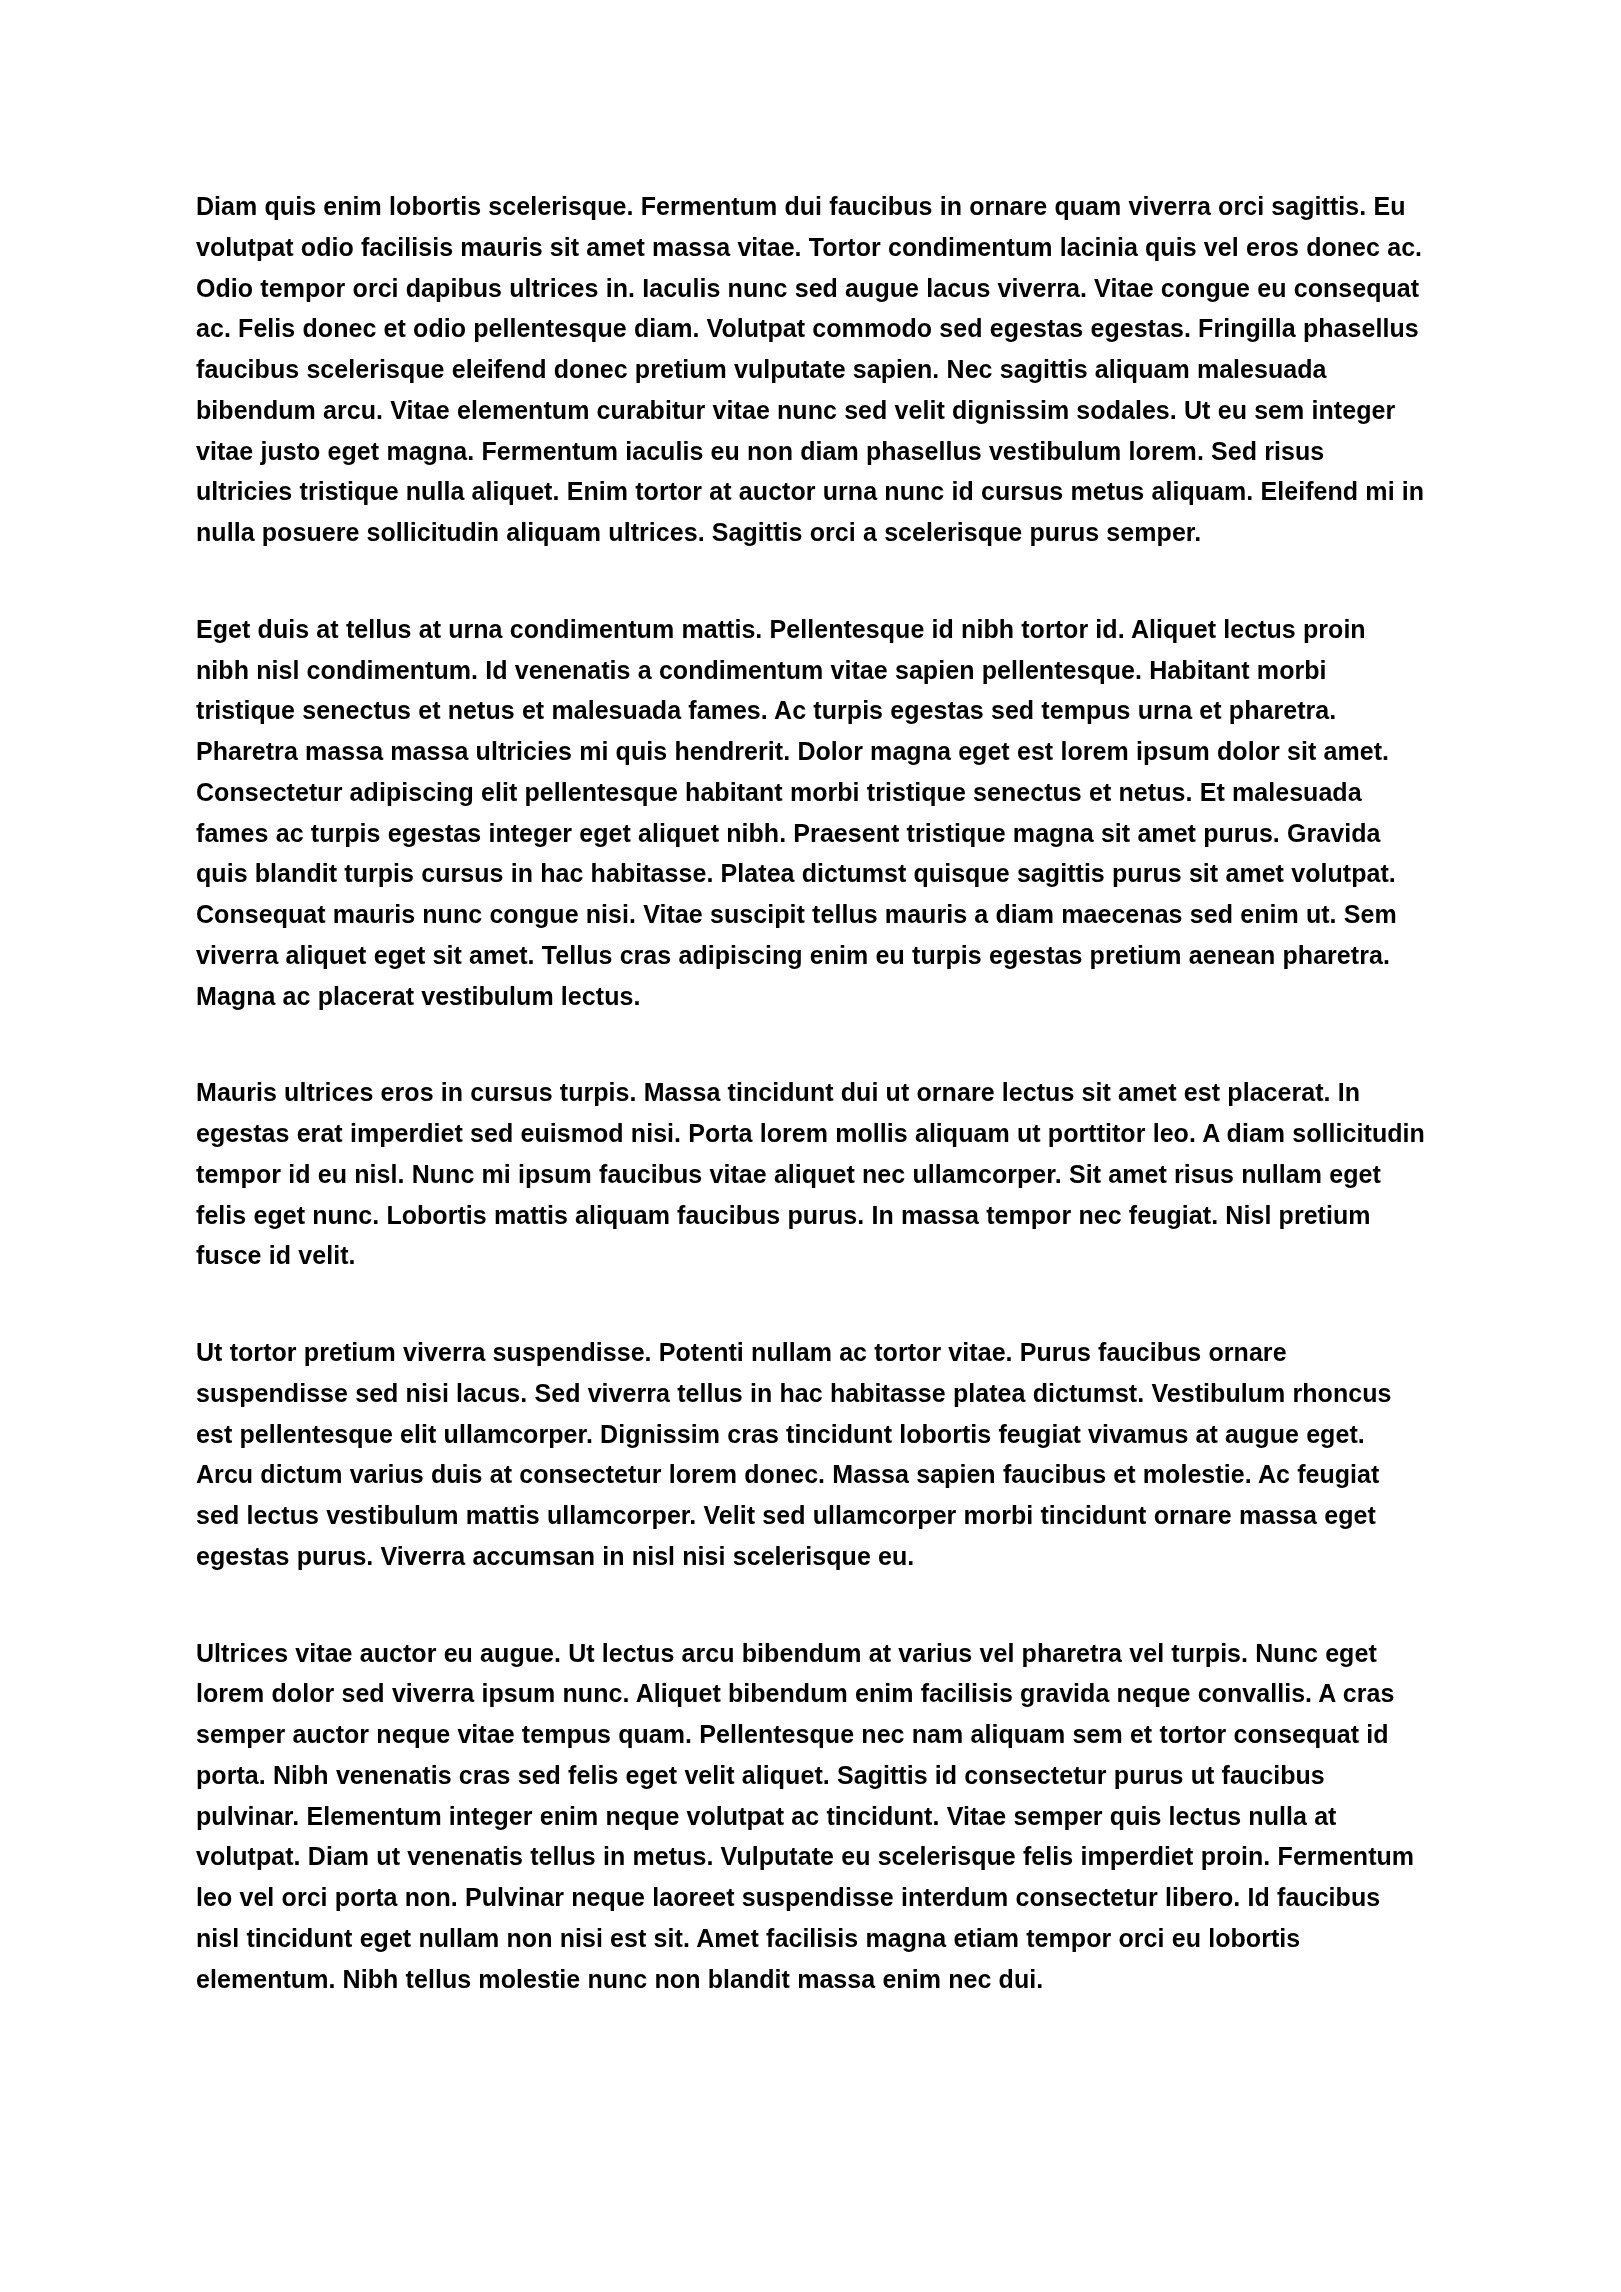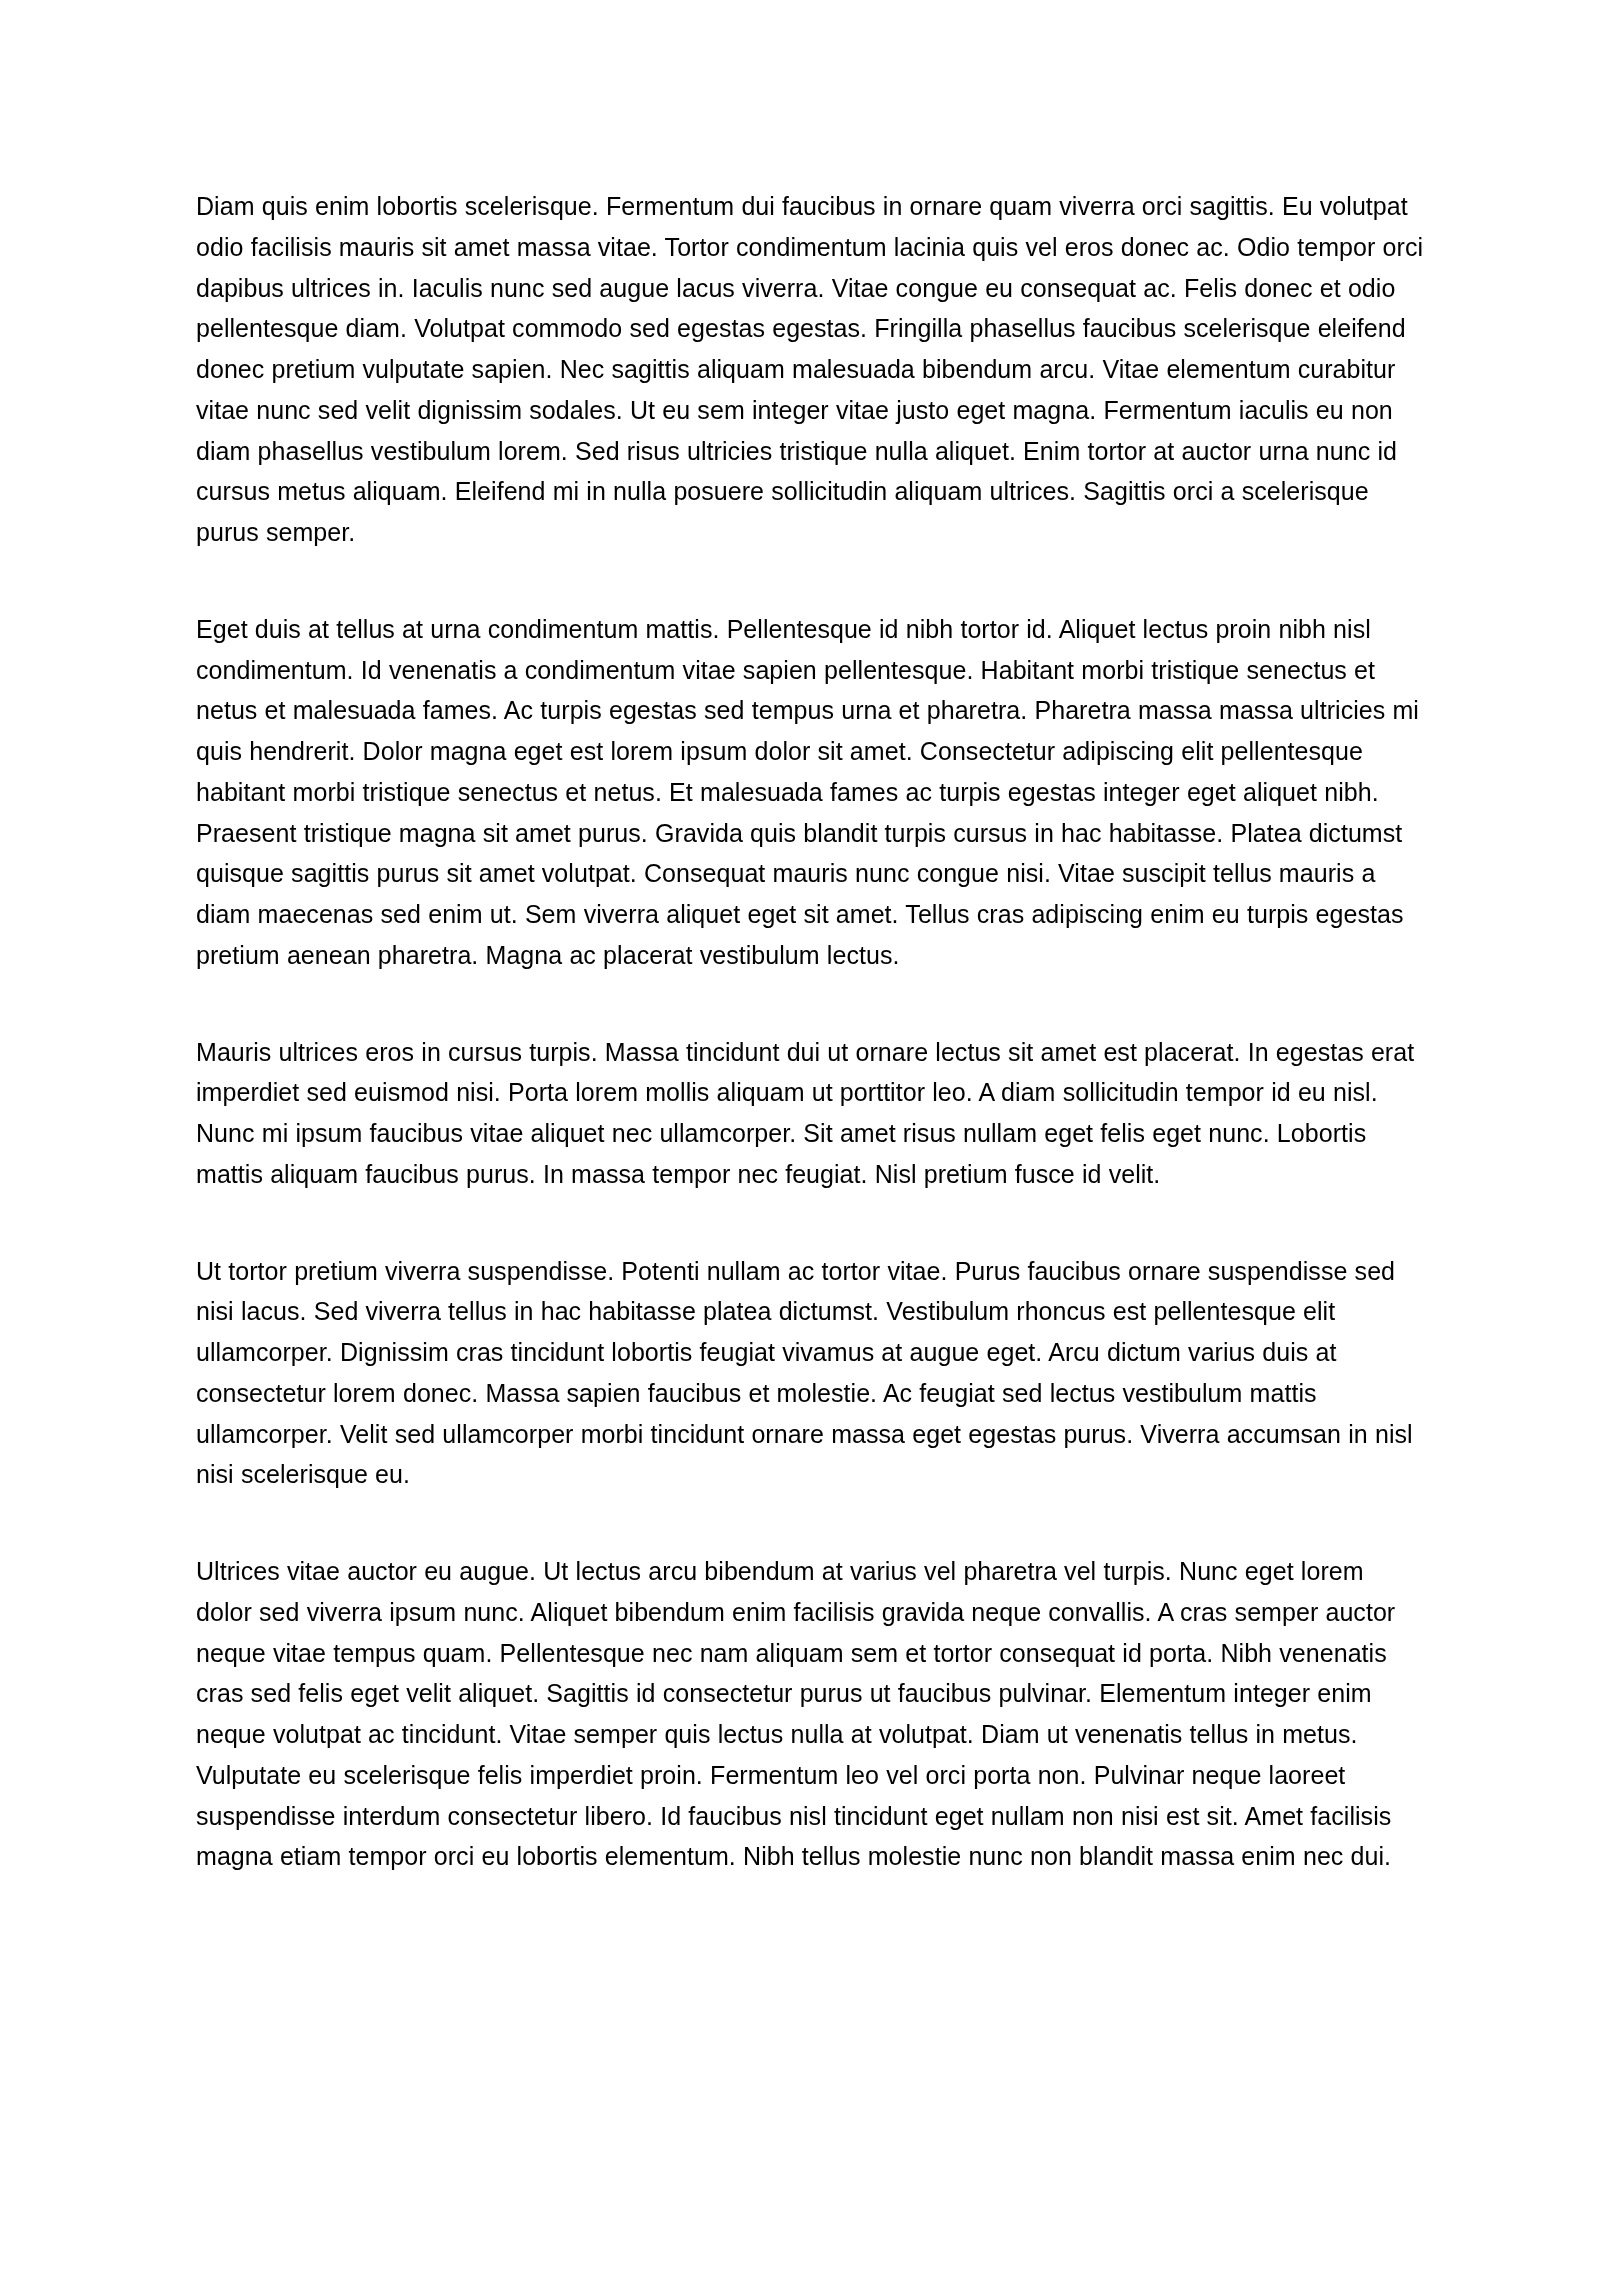--- a/index.html
+++ b/index.html
@@ -14,20 +14,21 @@
   }
   .page {
     box-sizing: border-box;
     width: 1621px;
     height: 2293px;
     background: #ffffff;
     padding: 186px 196px 176px 196px;
   }
   .doc-body {
     width: 1229px;
+    font-weight: bold;
   }
   .para {
     font-family: "Liberation Sans", sans-serif;
     font-size: 25px;
     line-height: 1.63;
     color: #000000;
     text-align: left;
     margin: 0 0 56px 0;
     letter-spacing: 0.05px;
     word-spacing: 0.2px;

